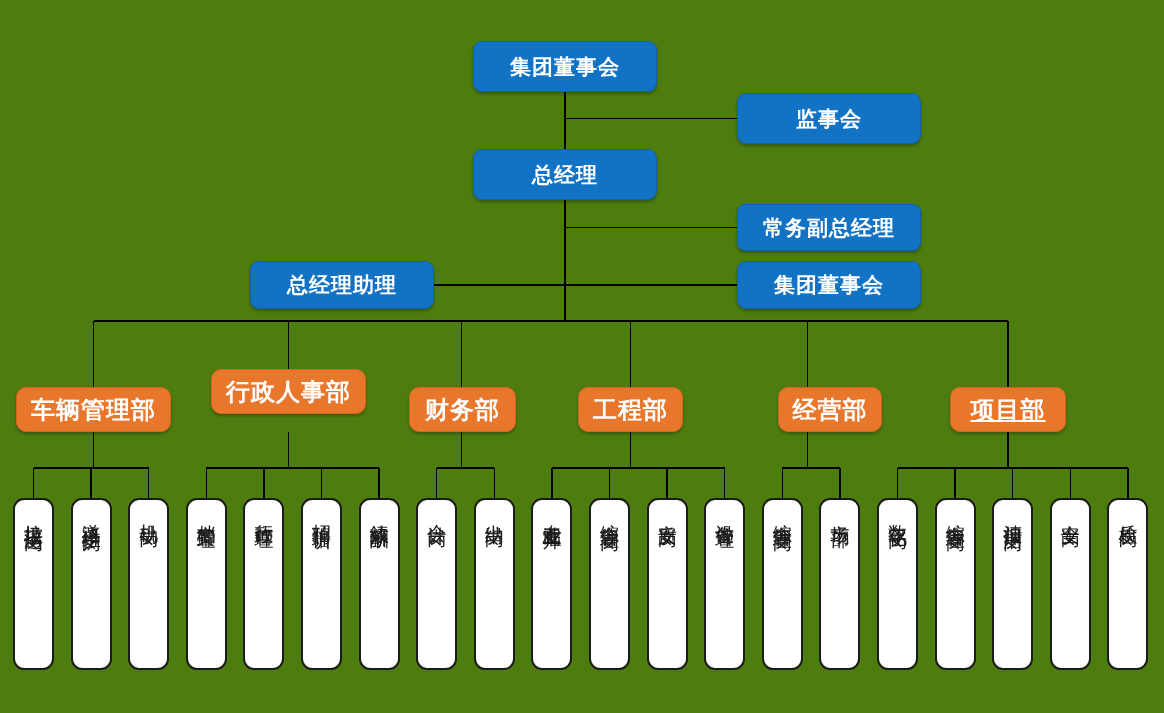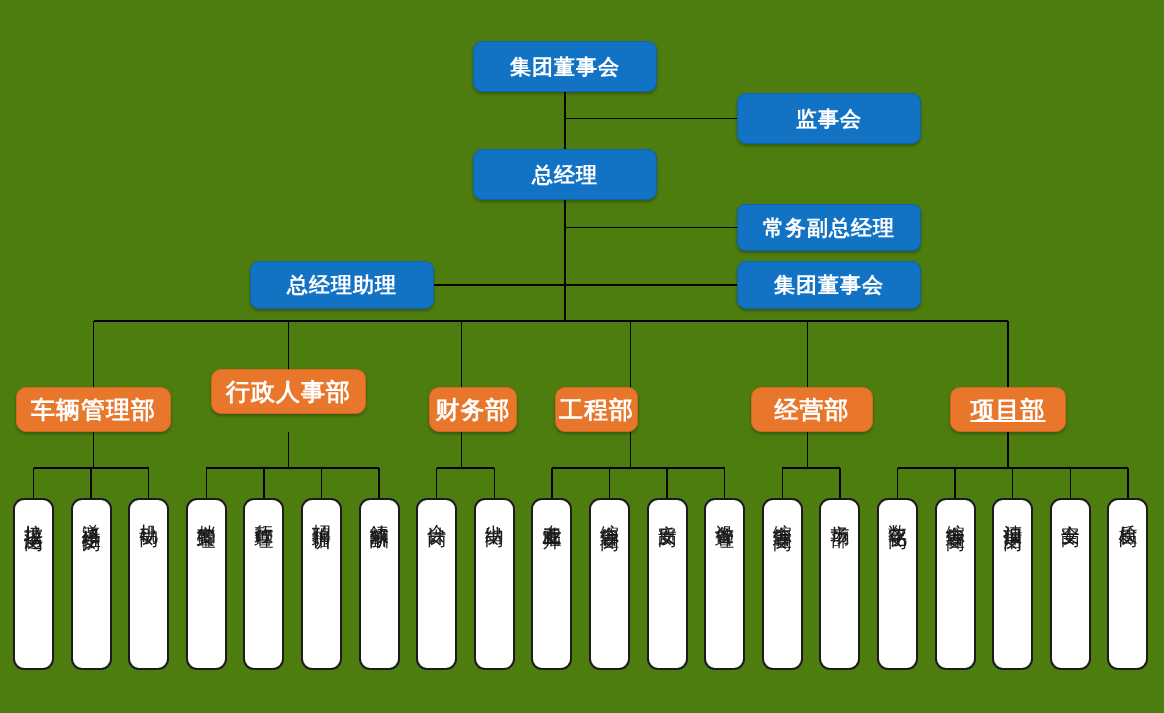--- a/index.html
+++ b/index.html
@@ -144,27 +144,27 @@
       </div>
       <div class="node blue" style="left: 737px; top: 261px; width: 184px; height: 48px;">
         <span>集团董事会</span>
       </div>
       <div class="node orange" style="left: 16px; top: 387px; width: 155px; height: 45px;">
         <span>车辆管理部</span>
       </div>
       <div class="node orange" style="left: 211px; top: 369px; width: 155px; height: 45px;">
         <span>行政人事部</span>
       </div>
-      <div class="node orange" style="left: 409px; top: 387px; width: 88px; height: 45px; margin-left: 20px;">
+      <div class="node orange" style="left: 409px; top: 387px; width: 107px; height: 45px;">
         <span>财务部</span>
       </div>
-      <div class="node orange" style="left: 555px; top: 387px; width: 83px; height: 45px;">
+      <div class="node orange" style="left: 578px; top: 387px; width: 105px; height: 45px;">
         <span>工程部</span>
       </div>
-      <div class="node orange" style="left: 751px; top: 387px; width: 122px; height: 45px;">
+      <div class="node orange" style="left: 778px; top: 387px; width: 104px; height: 45px;">
         <span>经营部</span>
       </div>
       <div class="node orange" style="left: 950px; top: 387px; width: 116px; height: 45px; text-decoration: underline;">
         <span>项目部</span>
       </div>
       <div class="node leaf" style="left: 13px; top: 498px; width: 41px; height: 172px;">
         <span class="vtext">垃圾清运岗</span>
       </div>
       <div class="node leaf" style="left: 70.6px; top: 498px; width: 41px; height: 172px;">
         <span class="vtext">道路维护岗</span>

